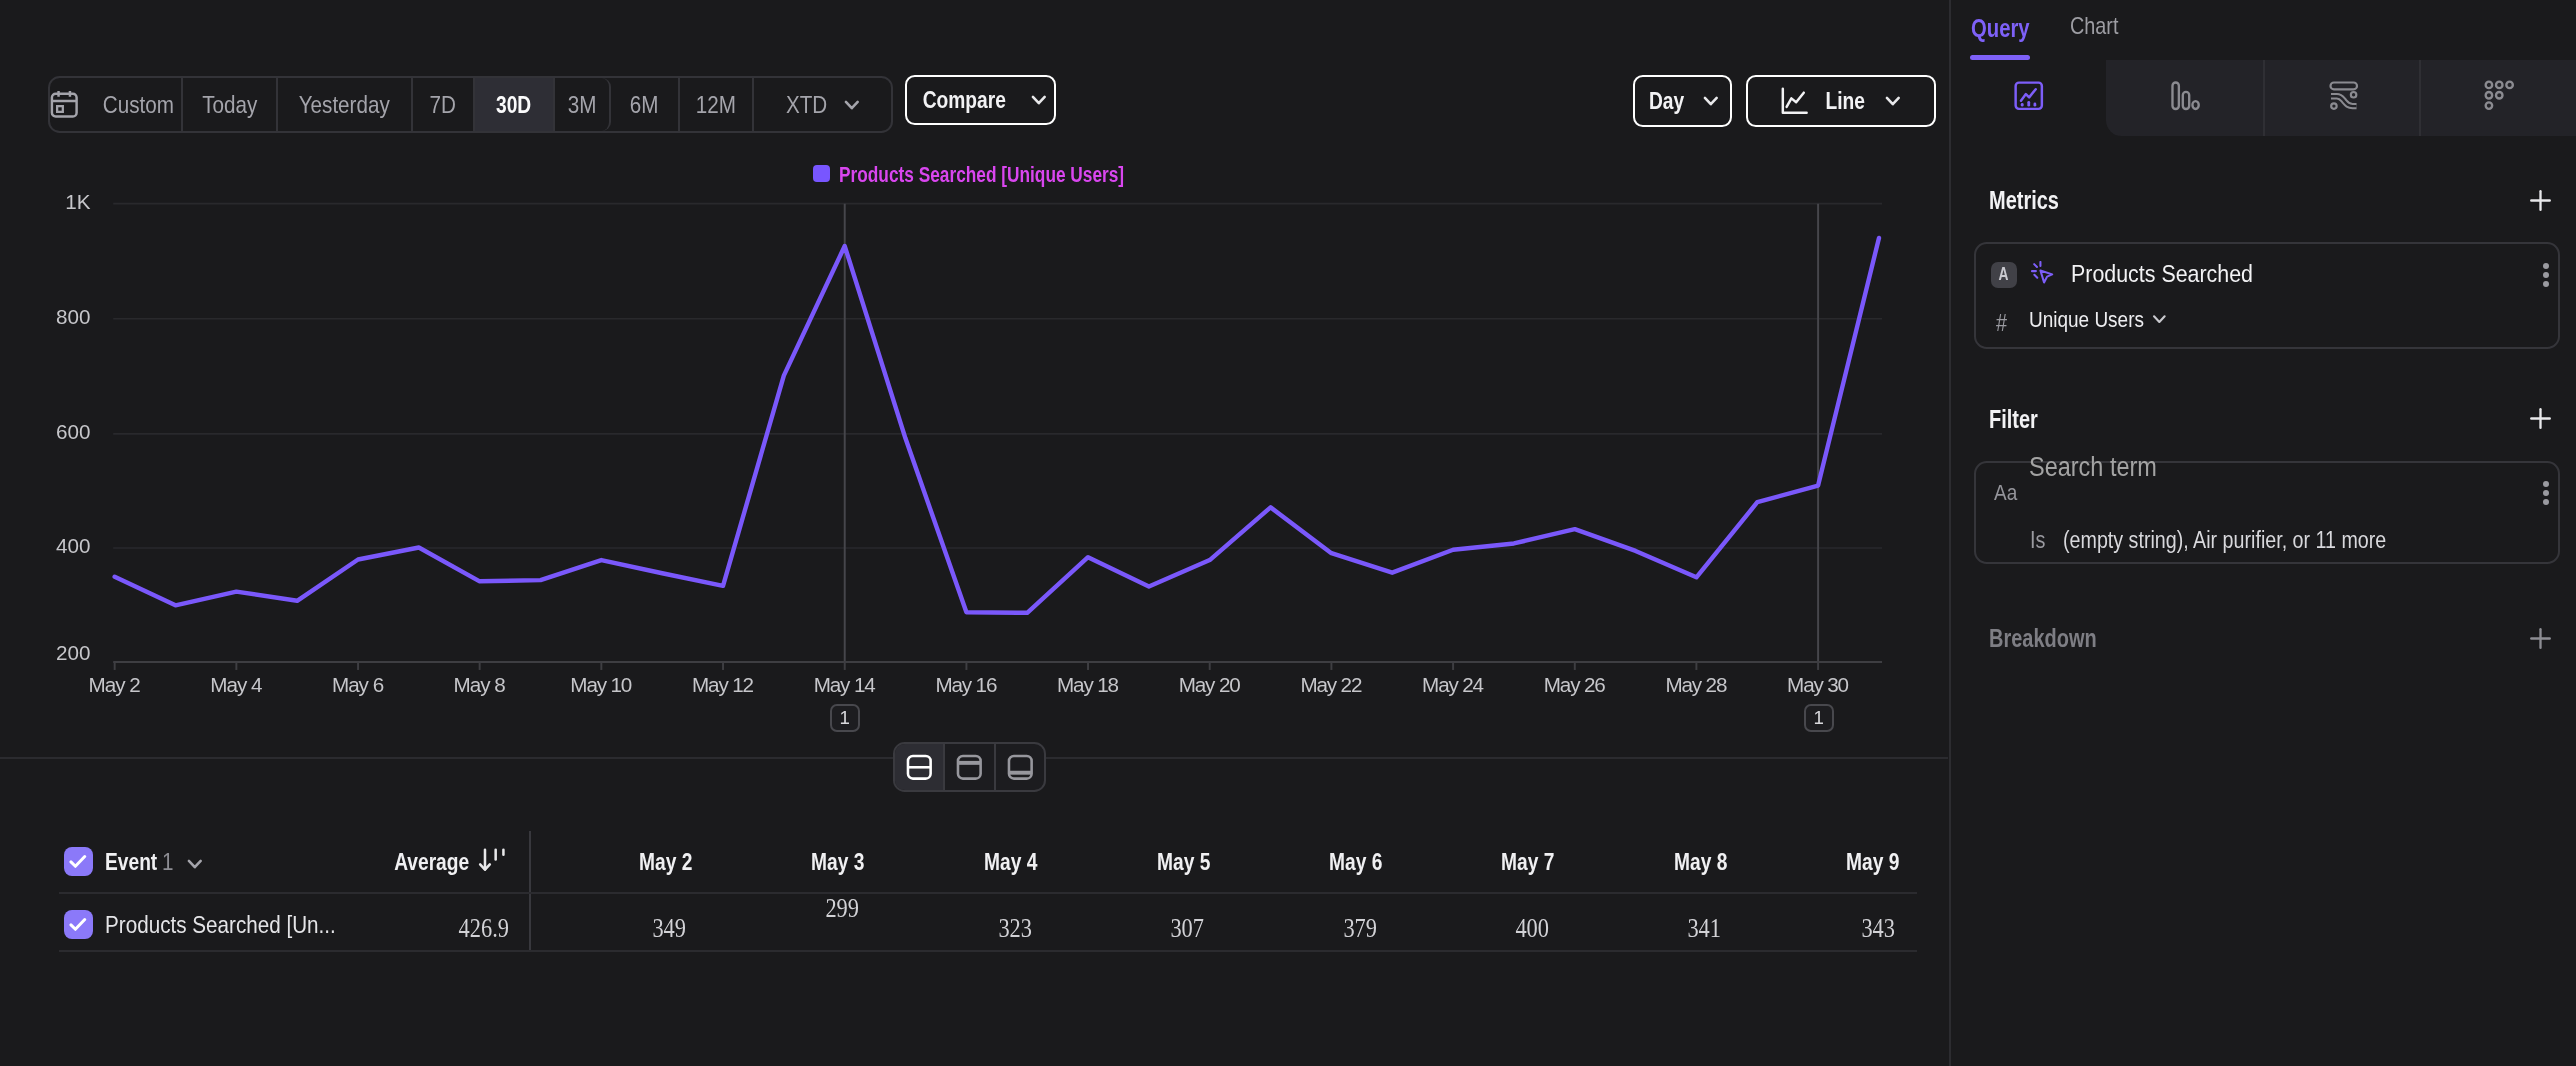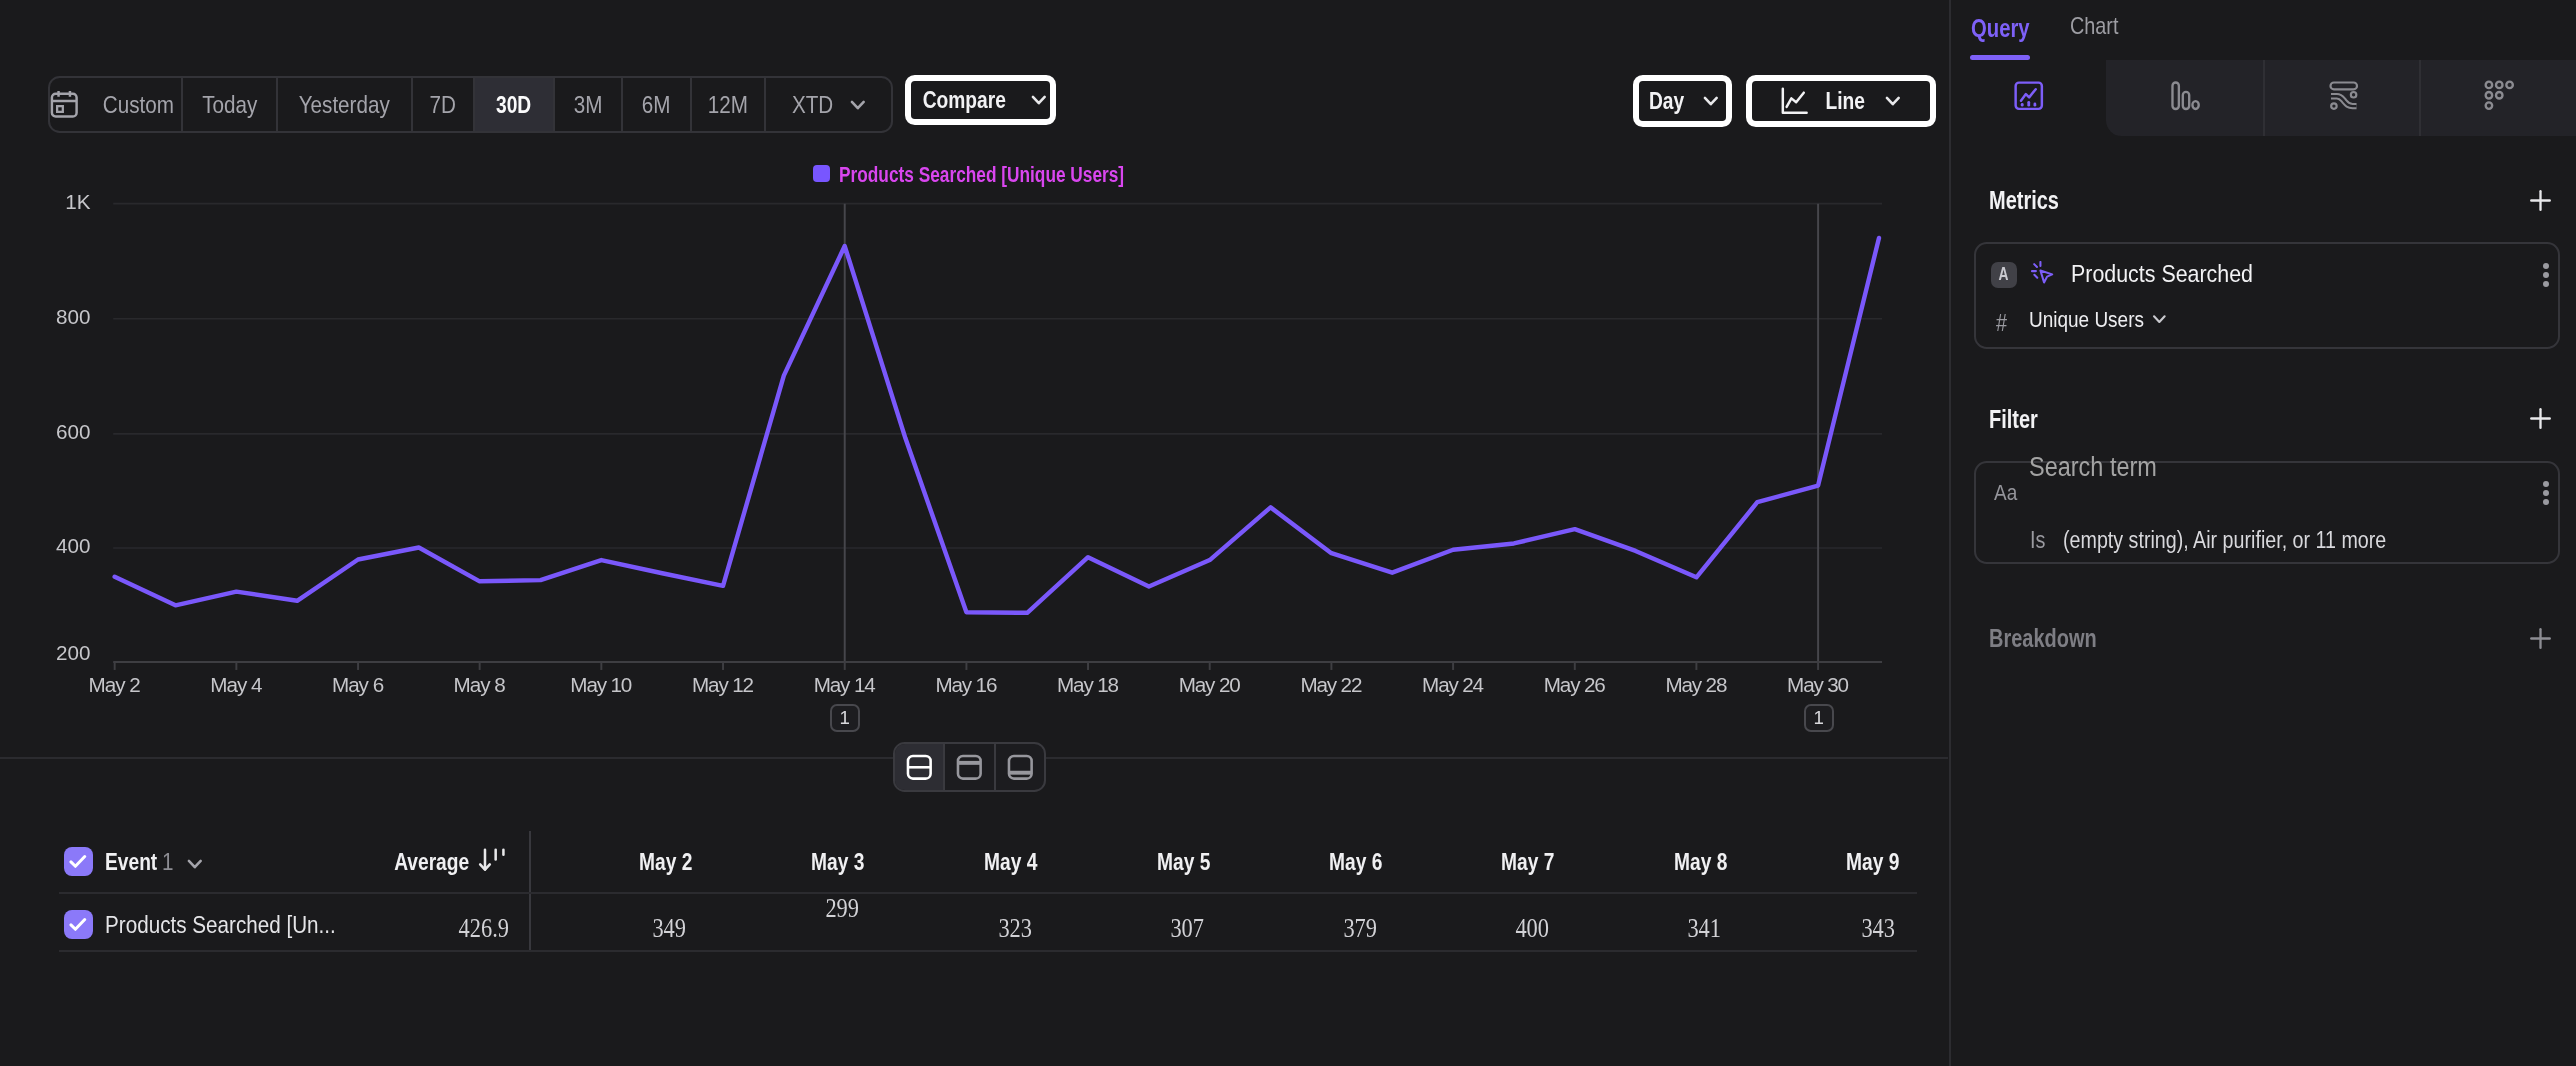--- a/index.html
+++ b/index.html
@@ -14,21 +14,21 @@
   #main { position:absolute; left:0; top:0; width:1948px; height:1067px; }
   #side { position:absolute; left:1949px; top:0; width:627px; height:1067px; border-left:2px solid #2c2c30; }
 
   
   .dategroup { position:absolute; left:48px; top:76px; width:845px; height:57px;
     border:2px solid #333338; border-radius:11.8px; display:flex; overflow:hidden; }
   .dcell { display:flex; align-items:center; justify-content:center;
     border-right:2px solid #333338; color:#a4a4ab; font-size:24.6px; }
   .dcell:last-child { border-right:none; }
   .dcell.sel { background:#2e2e35; color:#fbfbfc; }
-  .btn { position:absolute; border:6px solid #ffffff; border-radius:9.8px;
+  .btn { position:absolute; border:2px solid #ffffff; border-radius:9.8px;
     display:flex; align-items:center; justify-content:center; color:#f2f2f4;
     font-size:24.6px; }
   .chev { display:inline-block; width:21.6px; height:21.6px; }
 
   
   .badge1 { position:absolute; top:704px; width:29.5px; height:27.6px; border:2px solid #48484d;
     border-radius:6.9px; color:#d8d8dc; font-size:18.7px; display:flex; align-items:center;
     justify-content:center; background:#1d1d20; }
 
   
@@ -74,21 +74,21 @@
       </div>
     <div class="dcell" style="width:135px;">
         <span class="tc">Yesterday</span>
       </div>
     <div class="dcell" style="width:62px;">
         <span class="tc">7D</span>
       </div>
     <div class="dcell sel" style="width:80px;align-items:center;">
         <span class="tcb">30D</span>
       </div>
-    <div class="dcell" style="width:68px;">
+    <div class="dcell" style="width:56px;border-radius:9px;">
         <span class="tc">3M</span>
       </div>
     <div class="dcell" style="width:69px;">
         <span class="tc">6M</span>
       </div>
     <div class="dcell" style="width:74px;">
         <span class="tc">12M</span>
       </div>
     <div class="dcell" style="flex:1;">
         <span class="tc">XTD</span>

